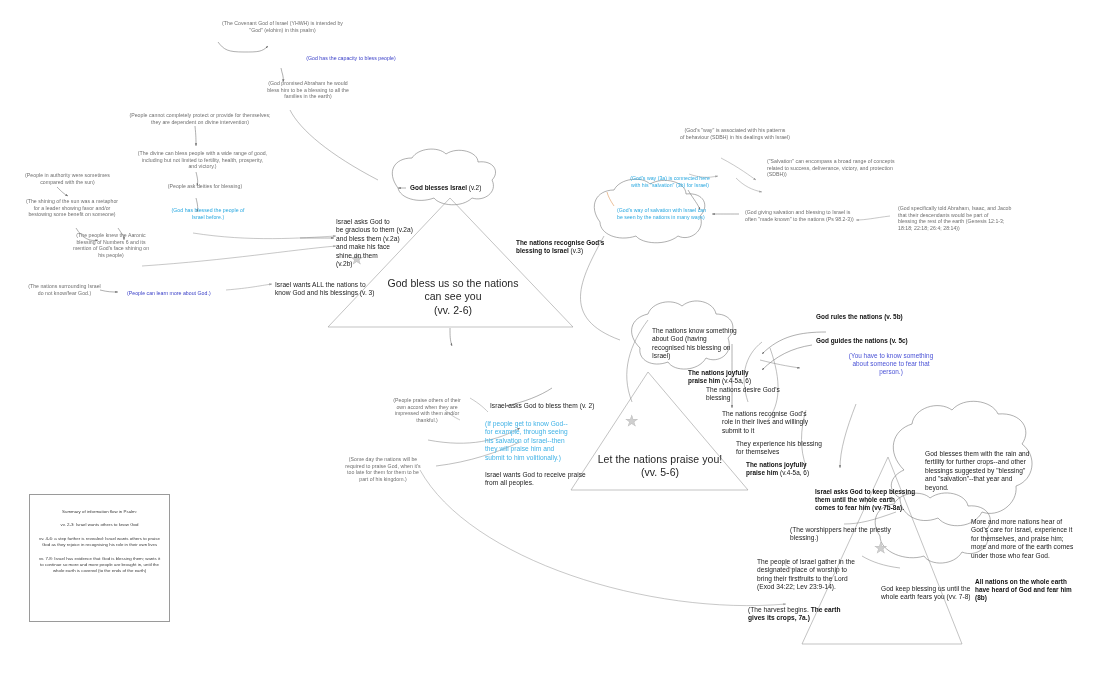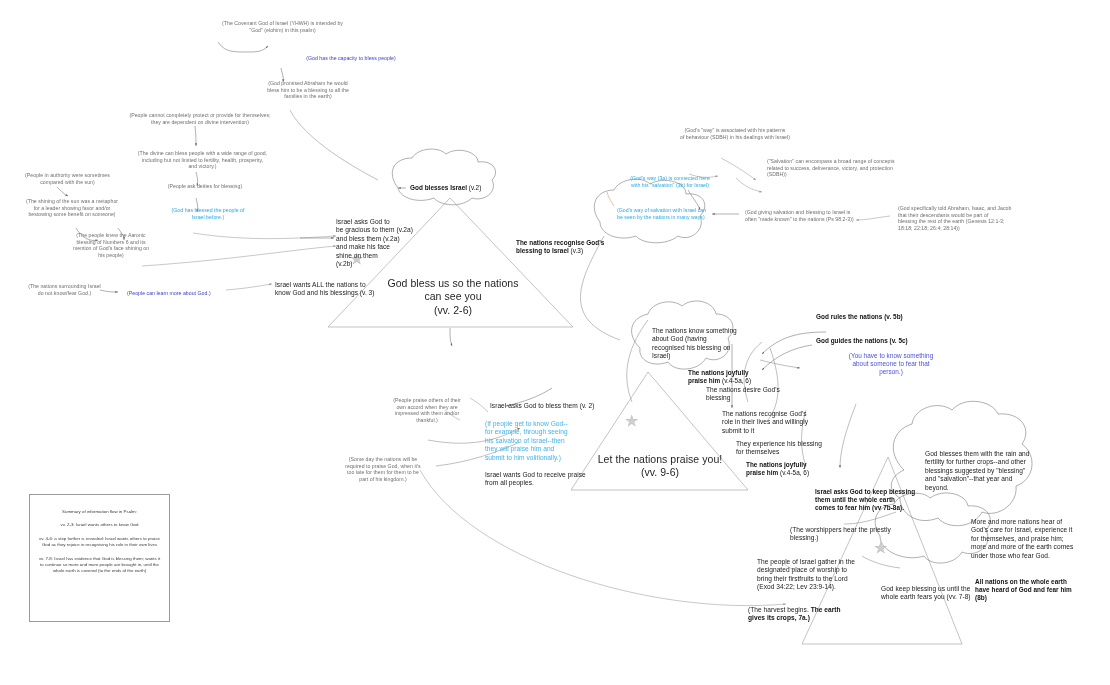--- a/index.html
+++ b/index.html
@@ -307,21 +307,21 @@
   <div class="node t-cyan-l lft" style="left:485px;top:420px;width:100px;">(If people get to know God--
 for example, through seeing
 his salvation of Israel--then
 they will praise him and
 submit to him volitionally.)</div>
 
   <div class="node t-dark lft" style="left:485px;top:471px;width:112px;">Israel wants God to receive praise
 from all peoples.</div>
 
   <div class="node t-big ctr" style="left:586px;top:453px;width:148px;">Let the nations praise you!
-(vv. 9-6)</div>
+(vv. 5-6)</div>
 
   <div class="node t-bold lft" style="left:815px;top:488px;width:112px;">Israel asks God to keep blessing
 them until the whole earth
 comes to fear him (vv 7b-8a).</div>
 
   <div class="node t-dark lft" style="left:925px;top:450px;width:110px;">God blesses them with the rain and
 fertility for further crops--and other
 blessings suggested by "blessing"
 and "salvation"--that year and
 beyond.</div>

